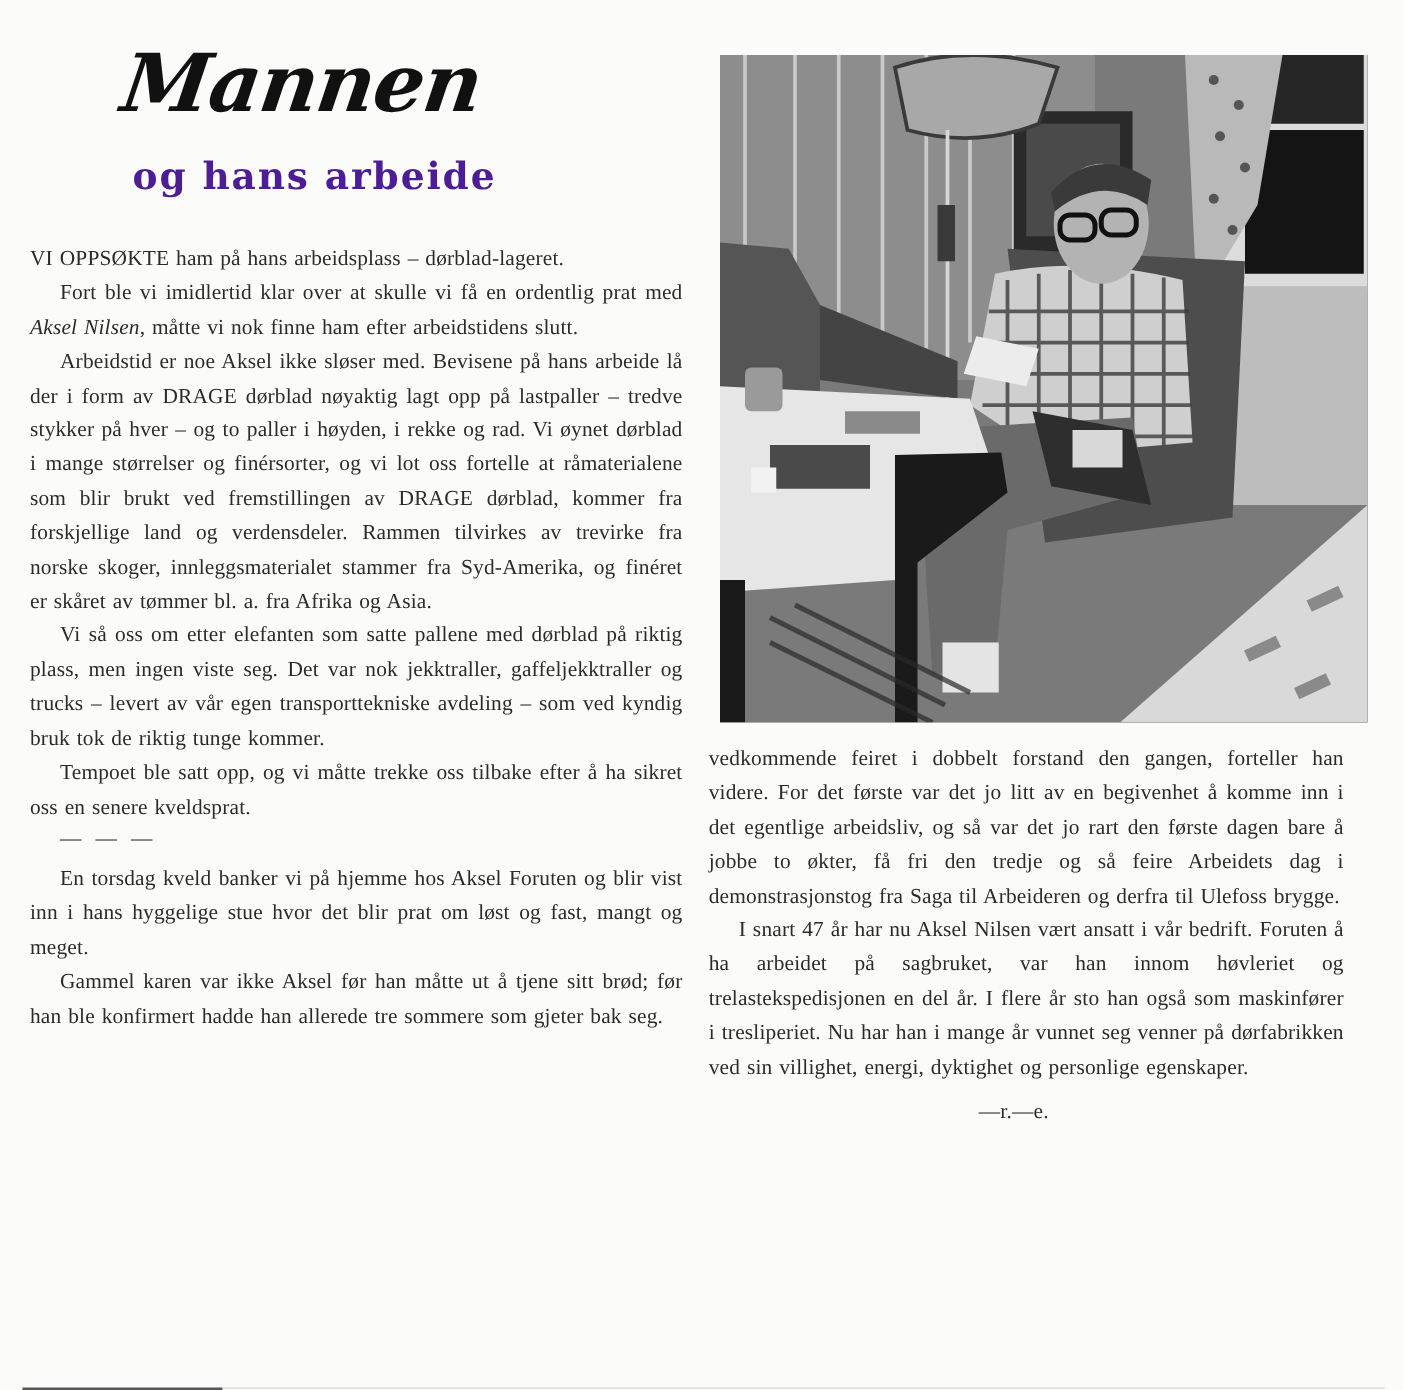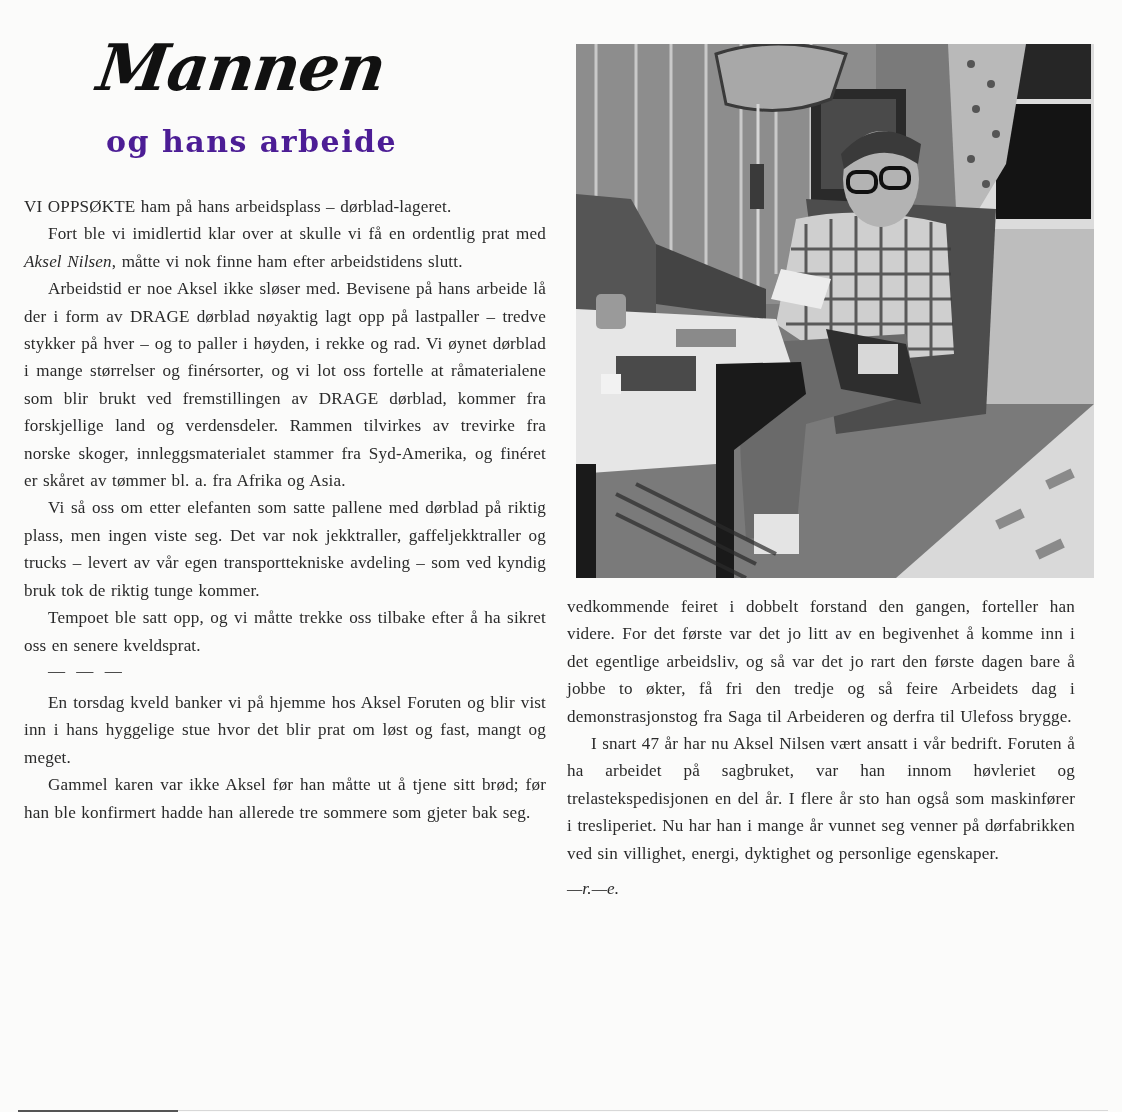--- a/index.html
+++ b/index.html
@@ -43,21 +43,21 @@
 
   .col p { margin: 0; text-indent: 24px; }
   .col p.noindent { text-indent: 0; }
   .col em { font-style: italic; }
 
   .divider-dashes {
     margin: 2px 0 8px 24px; height: 20px; line-height: 20px;
     letter-spacing: 3px; text-indent: 0 !important;
   }
   .signature {
-    text-align: left; font-style: italic; margin-top: 8px; padding-right: 20px;
+    text-align: center; margin-top: 8px; padding-right: 20px;
   }
 
   
   .photo {
     position: absolute; left: 576px; top: 44px; width: 518px; height: 534px;
     background: #6d6d6d; overflow: hidden;
   }
   .photo svg { display: block; }
 
   .bottom-rule {

